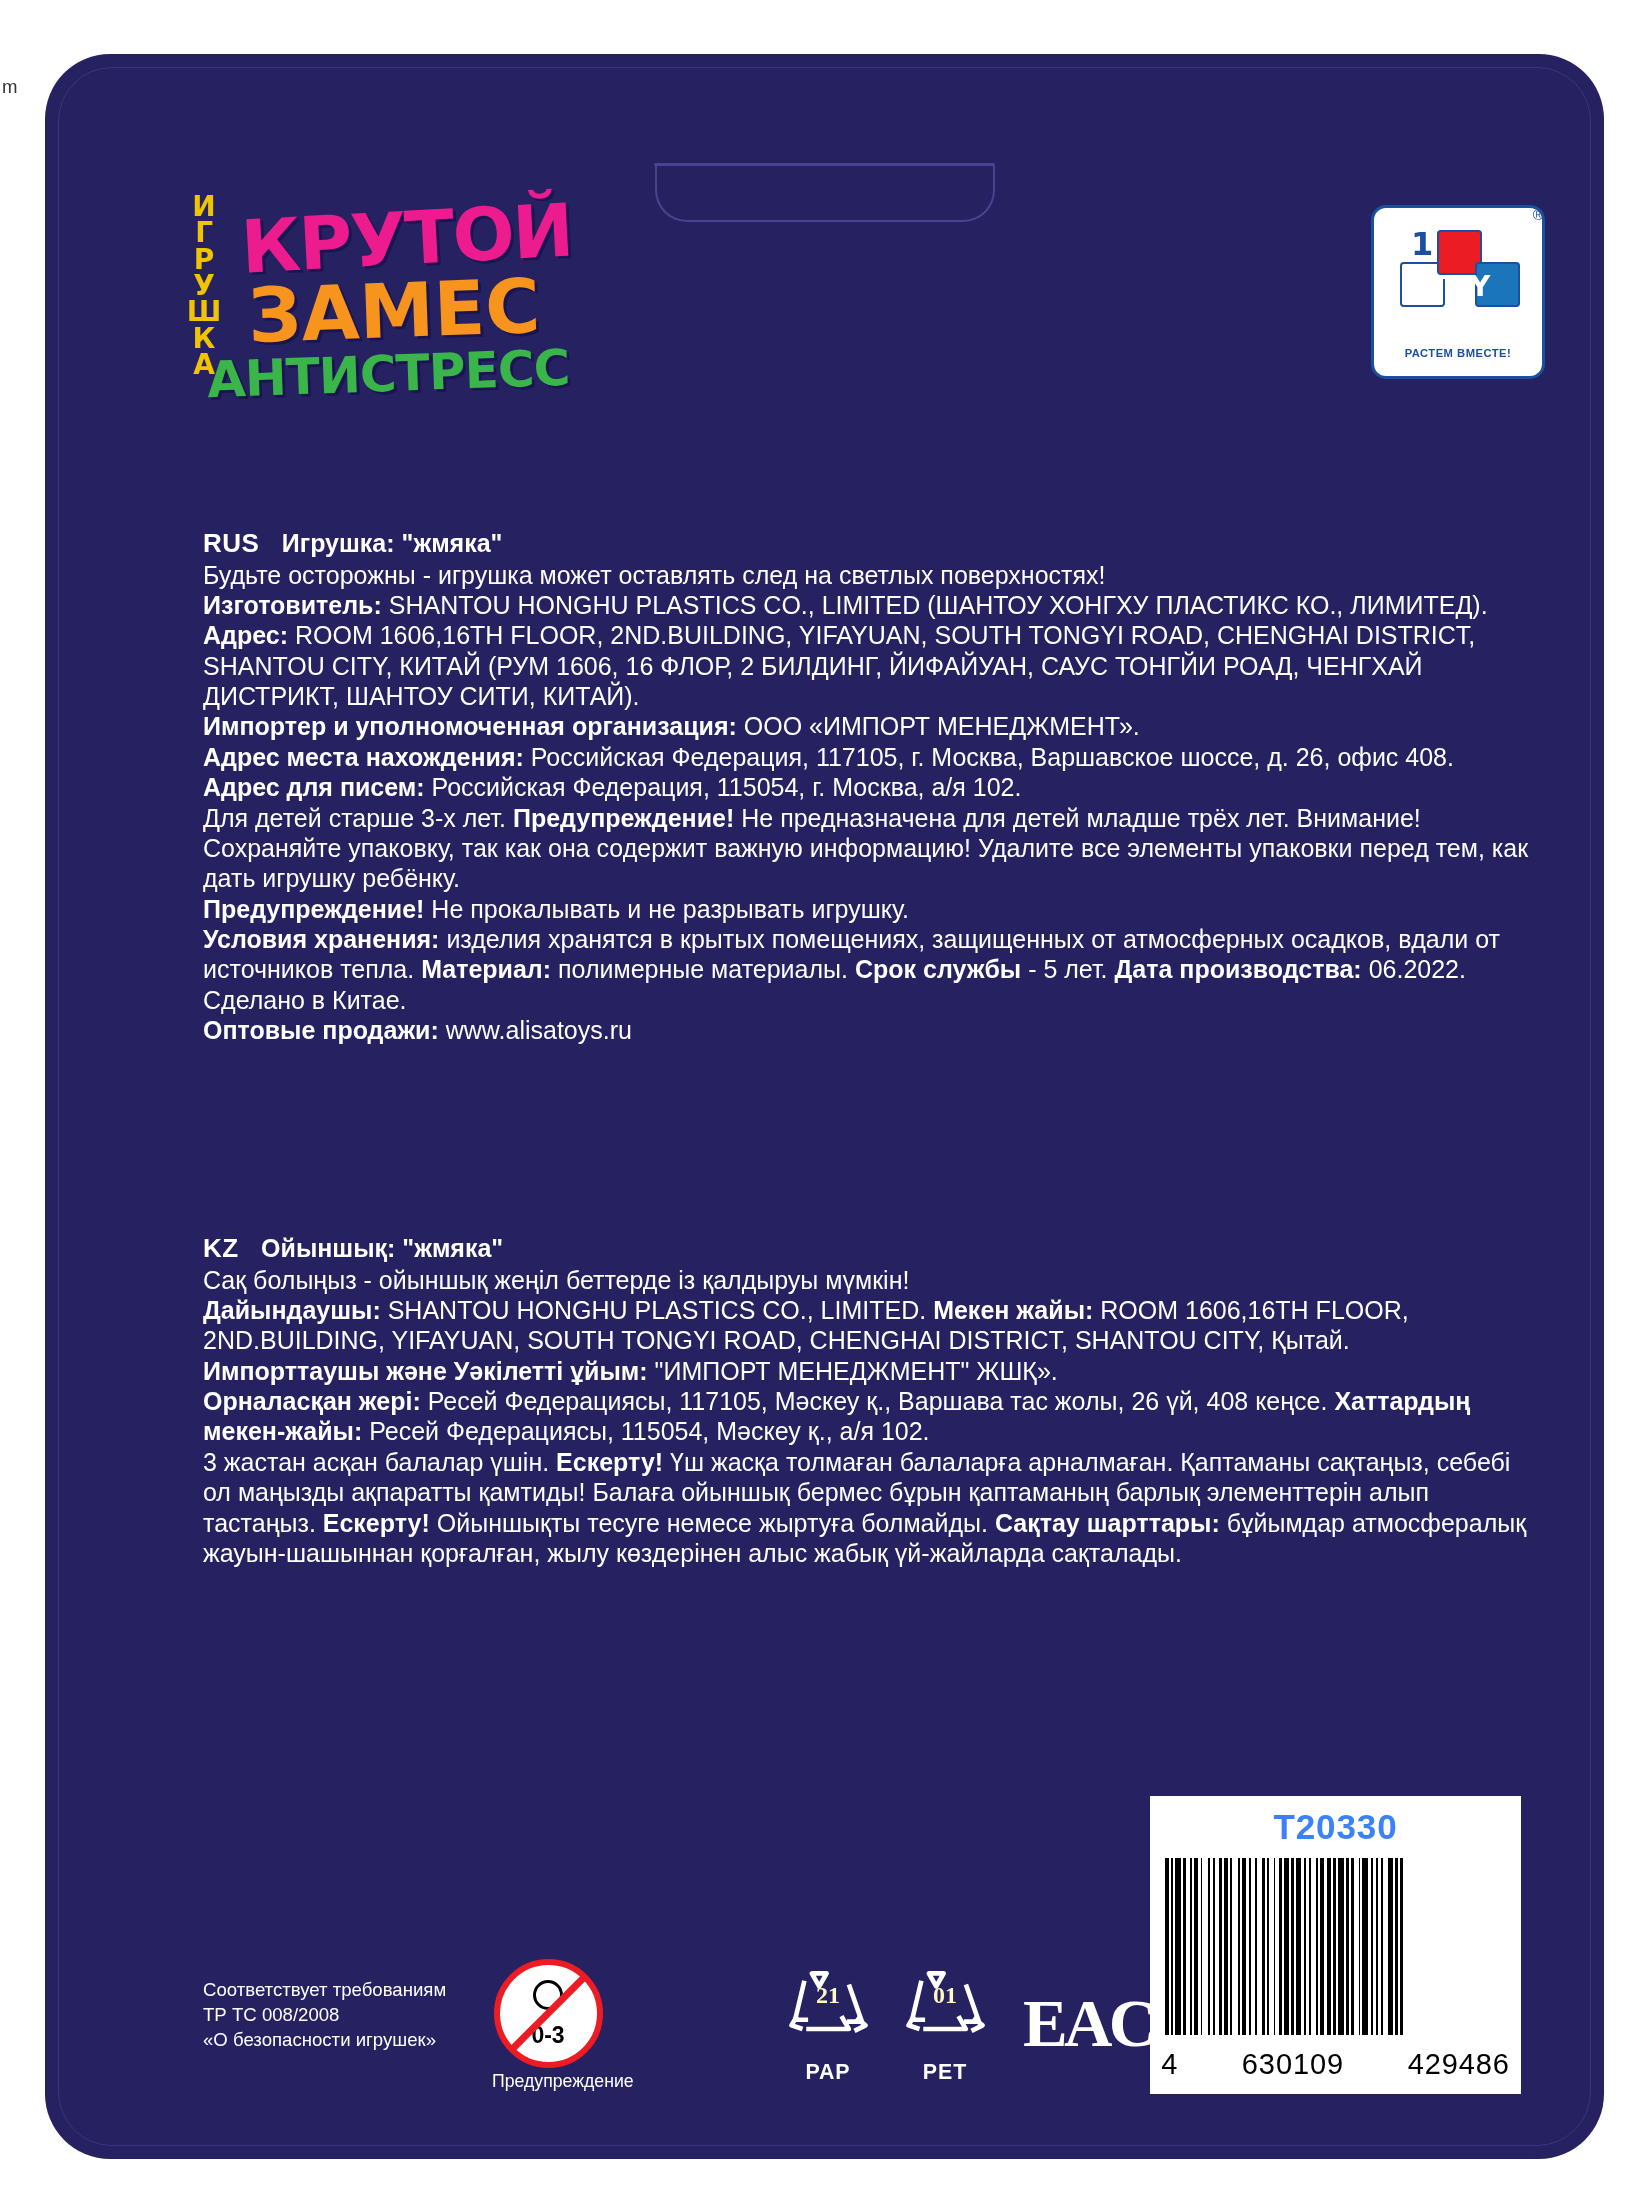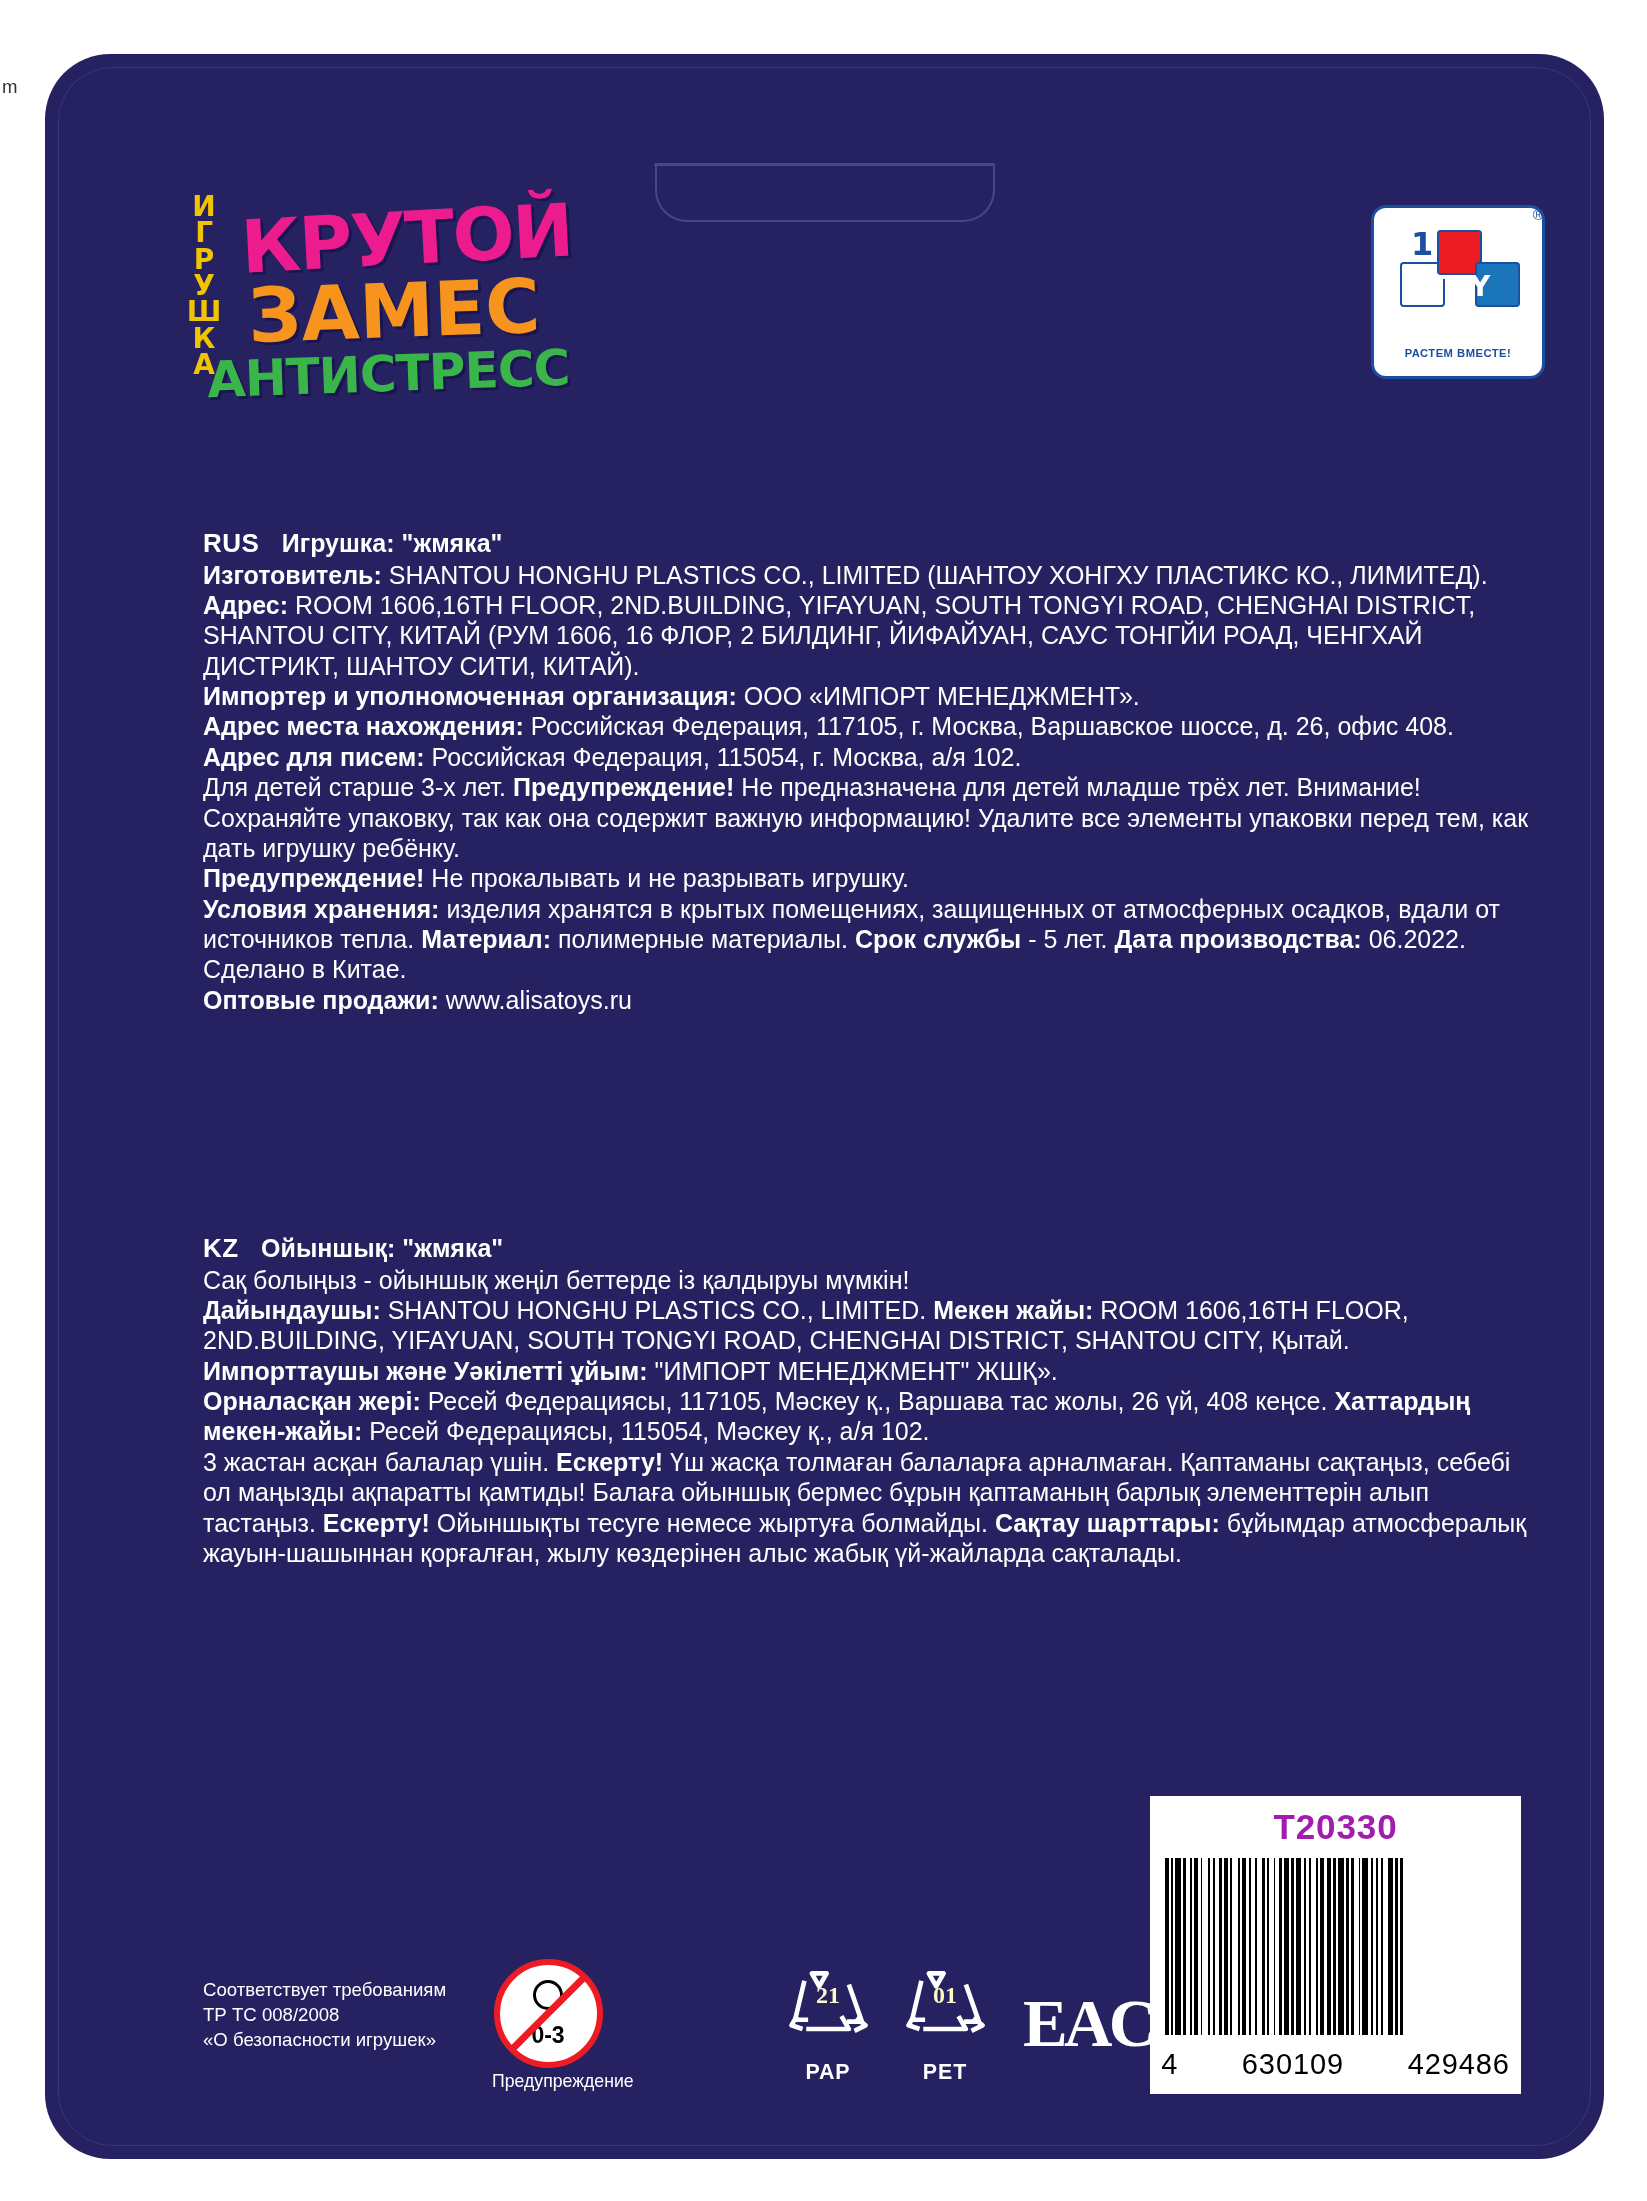--- a/index.html
+++ b/index.html
@@ -223,21 +223,21 @@
     width: 371px;
     height: 298px;
     background: #ffffff;
     padding: 0;
   }
   .barcode .code-top {
     text-align: center;
     font-family: "Liberation Sans", sans-serif;
     font-weight: bold;
     font-size: 35px;
-    color: #a21caf;
+    color: #3b82f6;
     padding-top: 11.2px;
     letter-spacing: 0.9px;
   }
   .barcode .bars {
     position: absolute;
     left: 15px;
     top: 62px;
     right: 15px;
     height: 177px;
     display: flex;
@@ -409,20 +409,21 @@
     <div class="cube c3"></div>
     <div class="one">1</div>
     <div class="toyword">TOY</div>
     <div class="tagline">РАСТЕМ ВМЕСТЕ!</div>
   </div>
 
   <div class="textblock rus">
     <p class="line lang-head">
       <span class="lang-code">RUS</span><span class="title">Игрушка: "жмяка"</span>
     </p>
+    <p class="line">Будьте осторожны - игрушка может оставлять след на светлых поверхностях!</p>
     <p class="line"><b>Изготовитель:</b> SHANTOU HONGHU PLASTICS CO., LIMITED (ШАНТОУ ХОНГХУ ПЛАСТИКС КО., ЛИМИТЕД). <b>Адрес:</b> ROOM 1606,16TH FLOOR, 2ND.BUILDING, YIFAYUAN, SOUTH TONGYI ROAD, CHENGHAI DISTRICT, SHANTOU CITY, КИТАЙ (РУМ 1606, 16 ФЛОР, 2 БИЛДИНГ, ЙИФАЙУАН, САУС ТОНГЙИ РОАД, ЧЕНГХАЙ ДИСТРИКТ, ШАНТОУ СИТИ, КИТАЙ).</p>
     <p class="line"><b>Импортер и уполномоченная организация:</b> ООО «ИМПОРТ МЕНЕДЖМЕНТ».</p>
     <p class="line"><b>Адрес места нахождения:</b> Российская Федерация, 117105, г. Москва, Варшавское шоссе, д. 26, офис 408. <b>Адрес для писем:</b> Российская Федерация, 115054, г. Москва, а/я 102.</p>
     <p class="line">Для детей старше 3-х лет. <b>Предупреждение!</b> Не предназначена для детей младше трёх лет. Внимание! Сохраняйте упаковку, так как она содержит важную информацию! Удалите все элементы упаковки перед тем, как дать игрушку ребёнку.</p>
     <p class="line"><b>Предупреждение!</b> Не прокалывать и не разрывать игрушку.</p>
     <p class="line"><b>Условия хранения:</b> изделия хранятся в крытых помещениях, защищенных от атмосферных осадков, вдали от источников тепла. <b>Материал:</b> полимерные материалы. <b>Срок службы</b> - 5 лет. <b>Дата производства:</b> 06.2022. Сделано в Китае.</p>
     <p class="line"><b>Оптовые продажи:</b> www.alisatoys.ru</p>
   </div>
 
   <div class="textblock kz">

